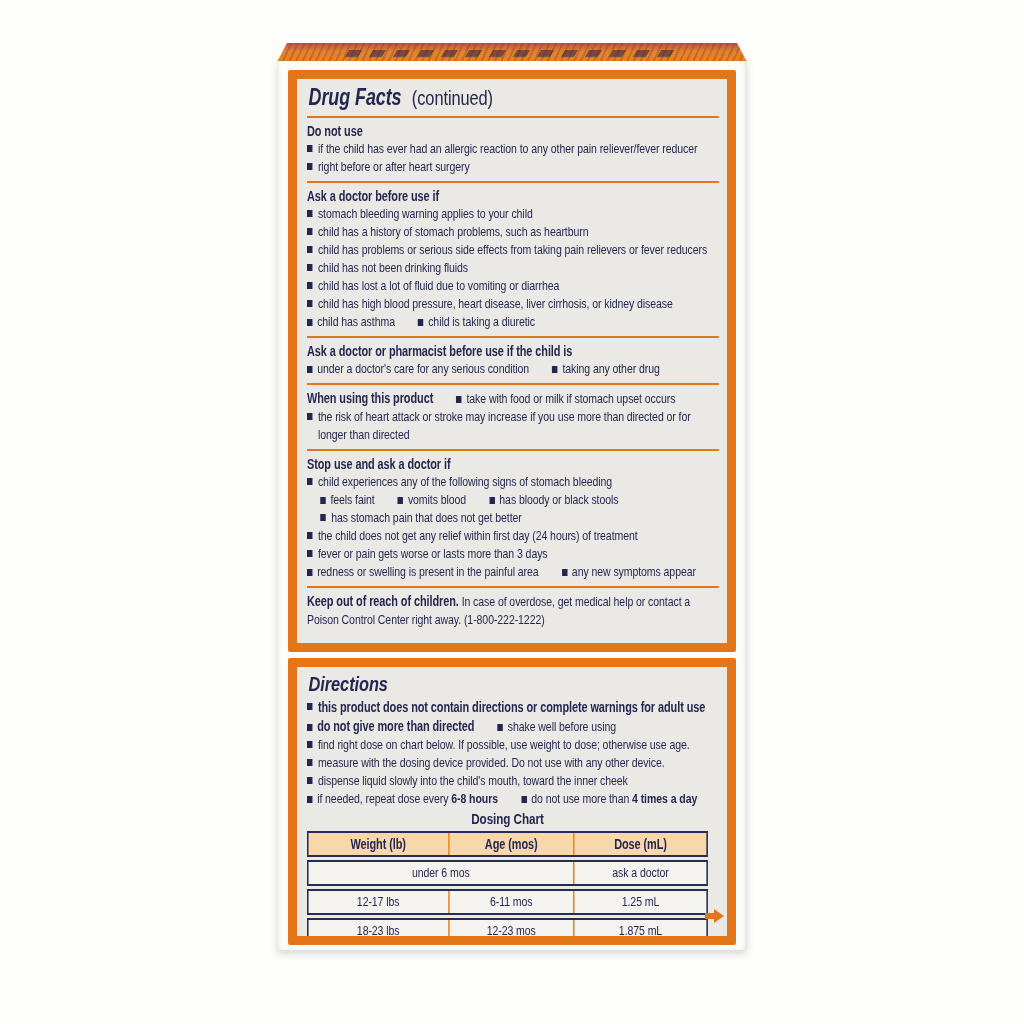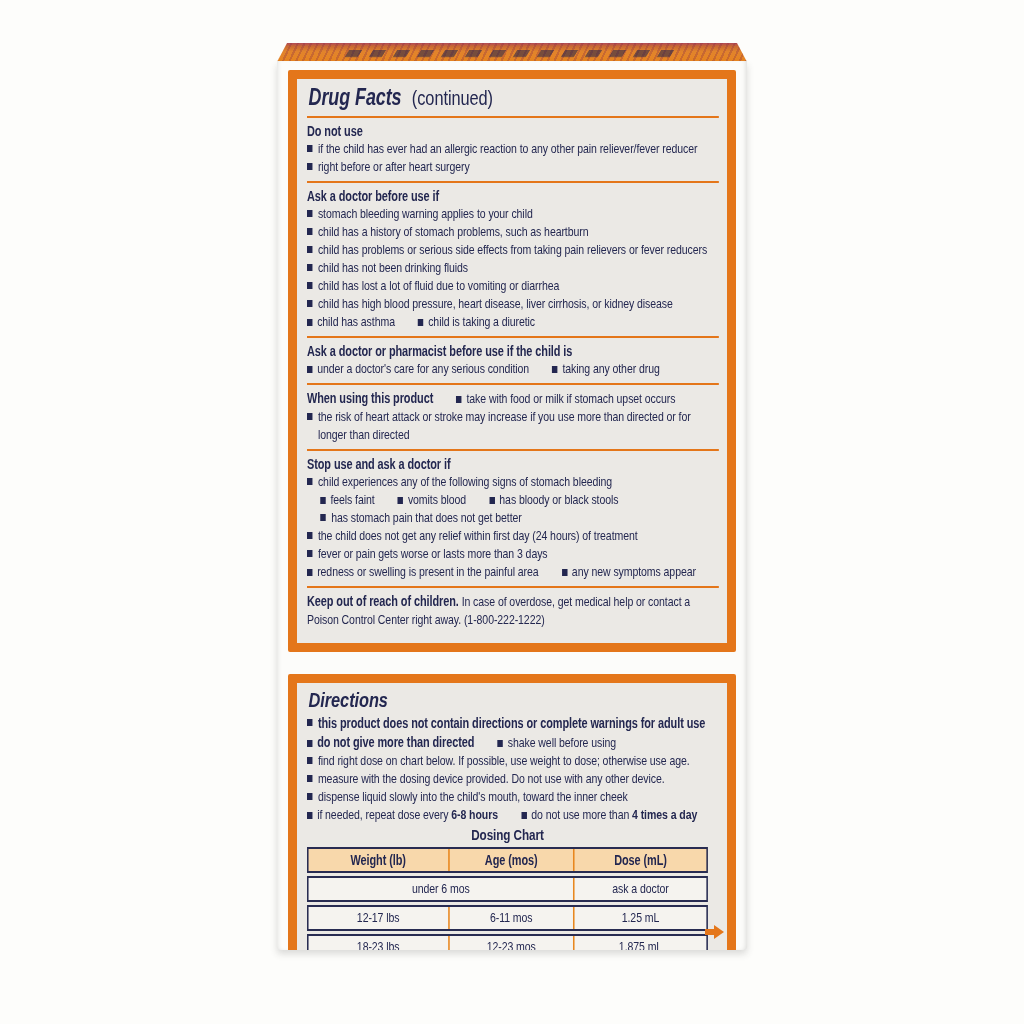--- a/index.html
+++ b/index.html
@@ -17,21 +17,21 @@
         transform:skewX(-32deg);filter:blur(.6px);opacity:.85;}
   .face{position:absolute;top:18px;left:0;width:470px;height:889px;background:#fcfcfa;
         border-radius:0 0 4px 4px;
         box-shadow:0 4px 7px rgba(60,60,60,.18),
                    inset 4px 0 4px -3px rgba(0,0,0,.10),
                    inset -4px 0 5px -3px rgba(0,0,0,.14);
         overflow:hidden;}
   .frame{margin:0 11px;border:9px solid #e4761a;background:#ebe9e5;border-radius:2px;
          box-sizing:border-box;overflow:hidden;position:relative;}
   .frame1{margin-top:9px;height:582px;}
-  .frame2{margin-top:22px;height:287px;}
+  .frame2{margin-top:6px;height:287px;}
   .pad{padding:4px 9px 4px 10px;}
   
   .cw{width:528px;transform:scaleX(0.78);transform-origin:0 0;
       font-size:13.5px;line-height:18px;letter-spacing:-.1px;}
   
   .dftitle{font-size:23px;line-height:27px;margin:1px 0 0 2px;}
   .dftitle .main{font-weight:bold;font-style:italic;}
   .dftitle .suffix{font-weight:normal;margin-left:7px;font-size:21px;}
   .rule{height:2px;background:#e4761a;margin:4.5px 0;}
   .h{font-weight:bold;font-size:14px;}

